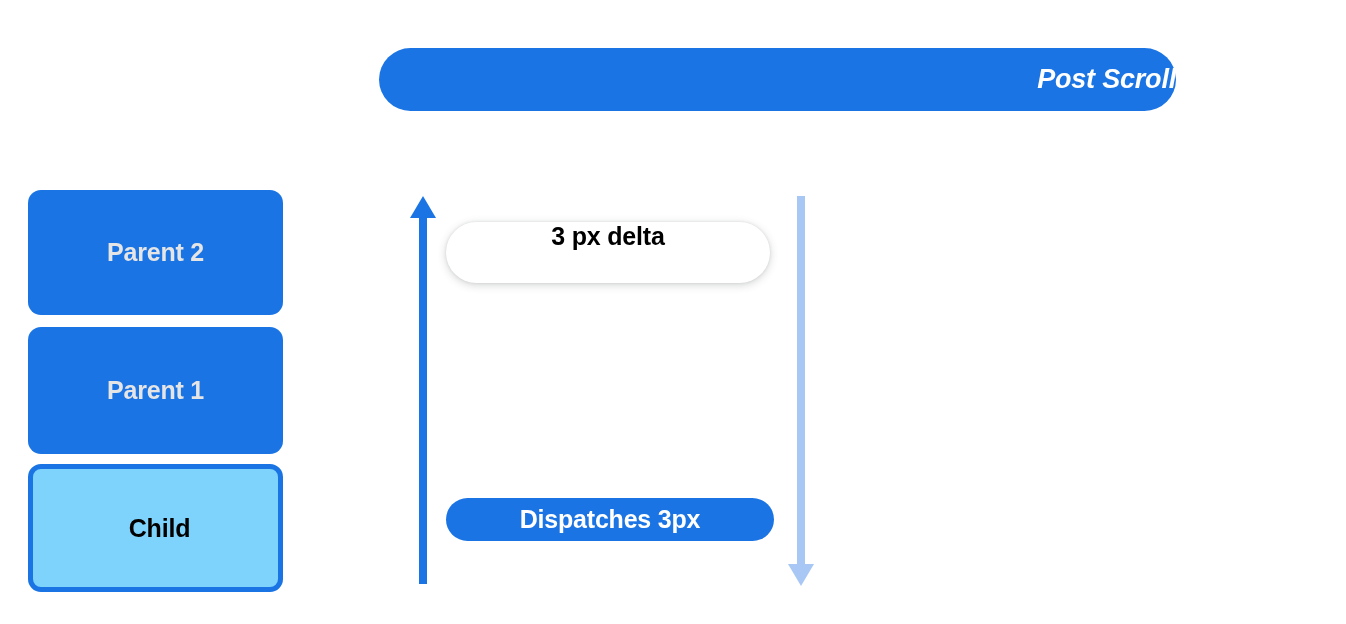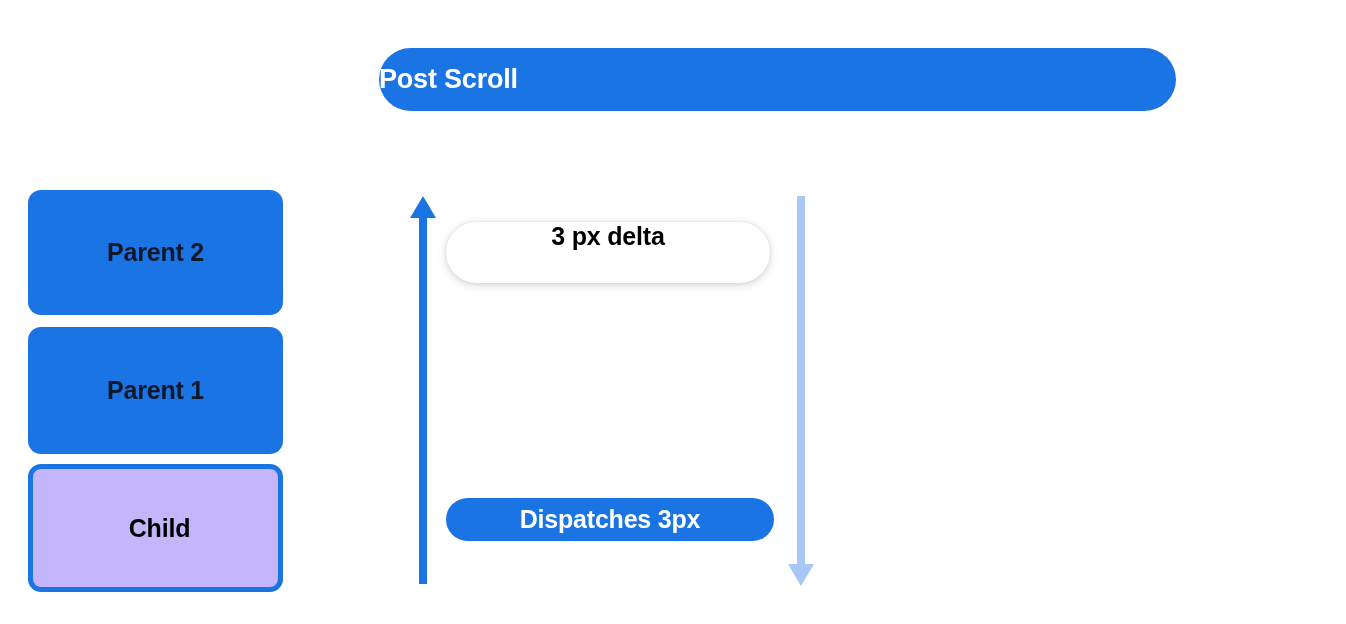--- a/index.html
+++ b/index.html
@@ -20,21 +20,22 @@
   #header-pill {
     position: absolute;
     left: 379px;
     top: 48px;
     width: 797px;
     height: 63px;
     border-radius: 32px;
     background: #1b74e4;
     display: flex;
     align-items: center;
-    justify-content: flex-start;
+    justify-content: flex-end;
+    font-style: italic;
   }
   #header-pill .label {
     color: #ffffff;
     font-size: 27px;
     font-weight: bold;
     letter-spacing: -0.2px;
   }
 
   
   .stack-box {
@@ -49,24 +50,24 @@
   }
   .stack-box .label {
     font-size: 25px;
     font-weight: bold;
     letter-spacing: -0.2px;
   }
   .stack-box.filled {
     background: #1b74e4;
   }
   .stack-box.filled .label {
-    color: #0f172a;
+    color: #e5e5e5;
   }
   .stack-box.outlined {
-    background: #c4b5fd;
+    background: #7dd3fc;
     border: 5px solid #1b74e4;
     padding-left: 8px;
   }
   .stack-box.outlined .label {
     color: #000000;
   }
 
   #box-parent2 { top: 190px;  height: 125px; }
   #box-parent1 { top: 327px;  height: 127px; }
   #box-child   { top: 464px;  height: 128px; }

